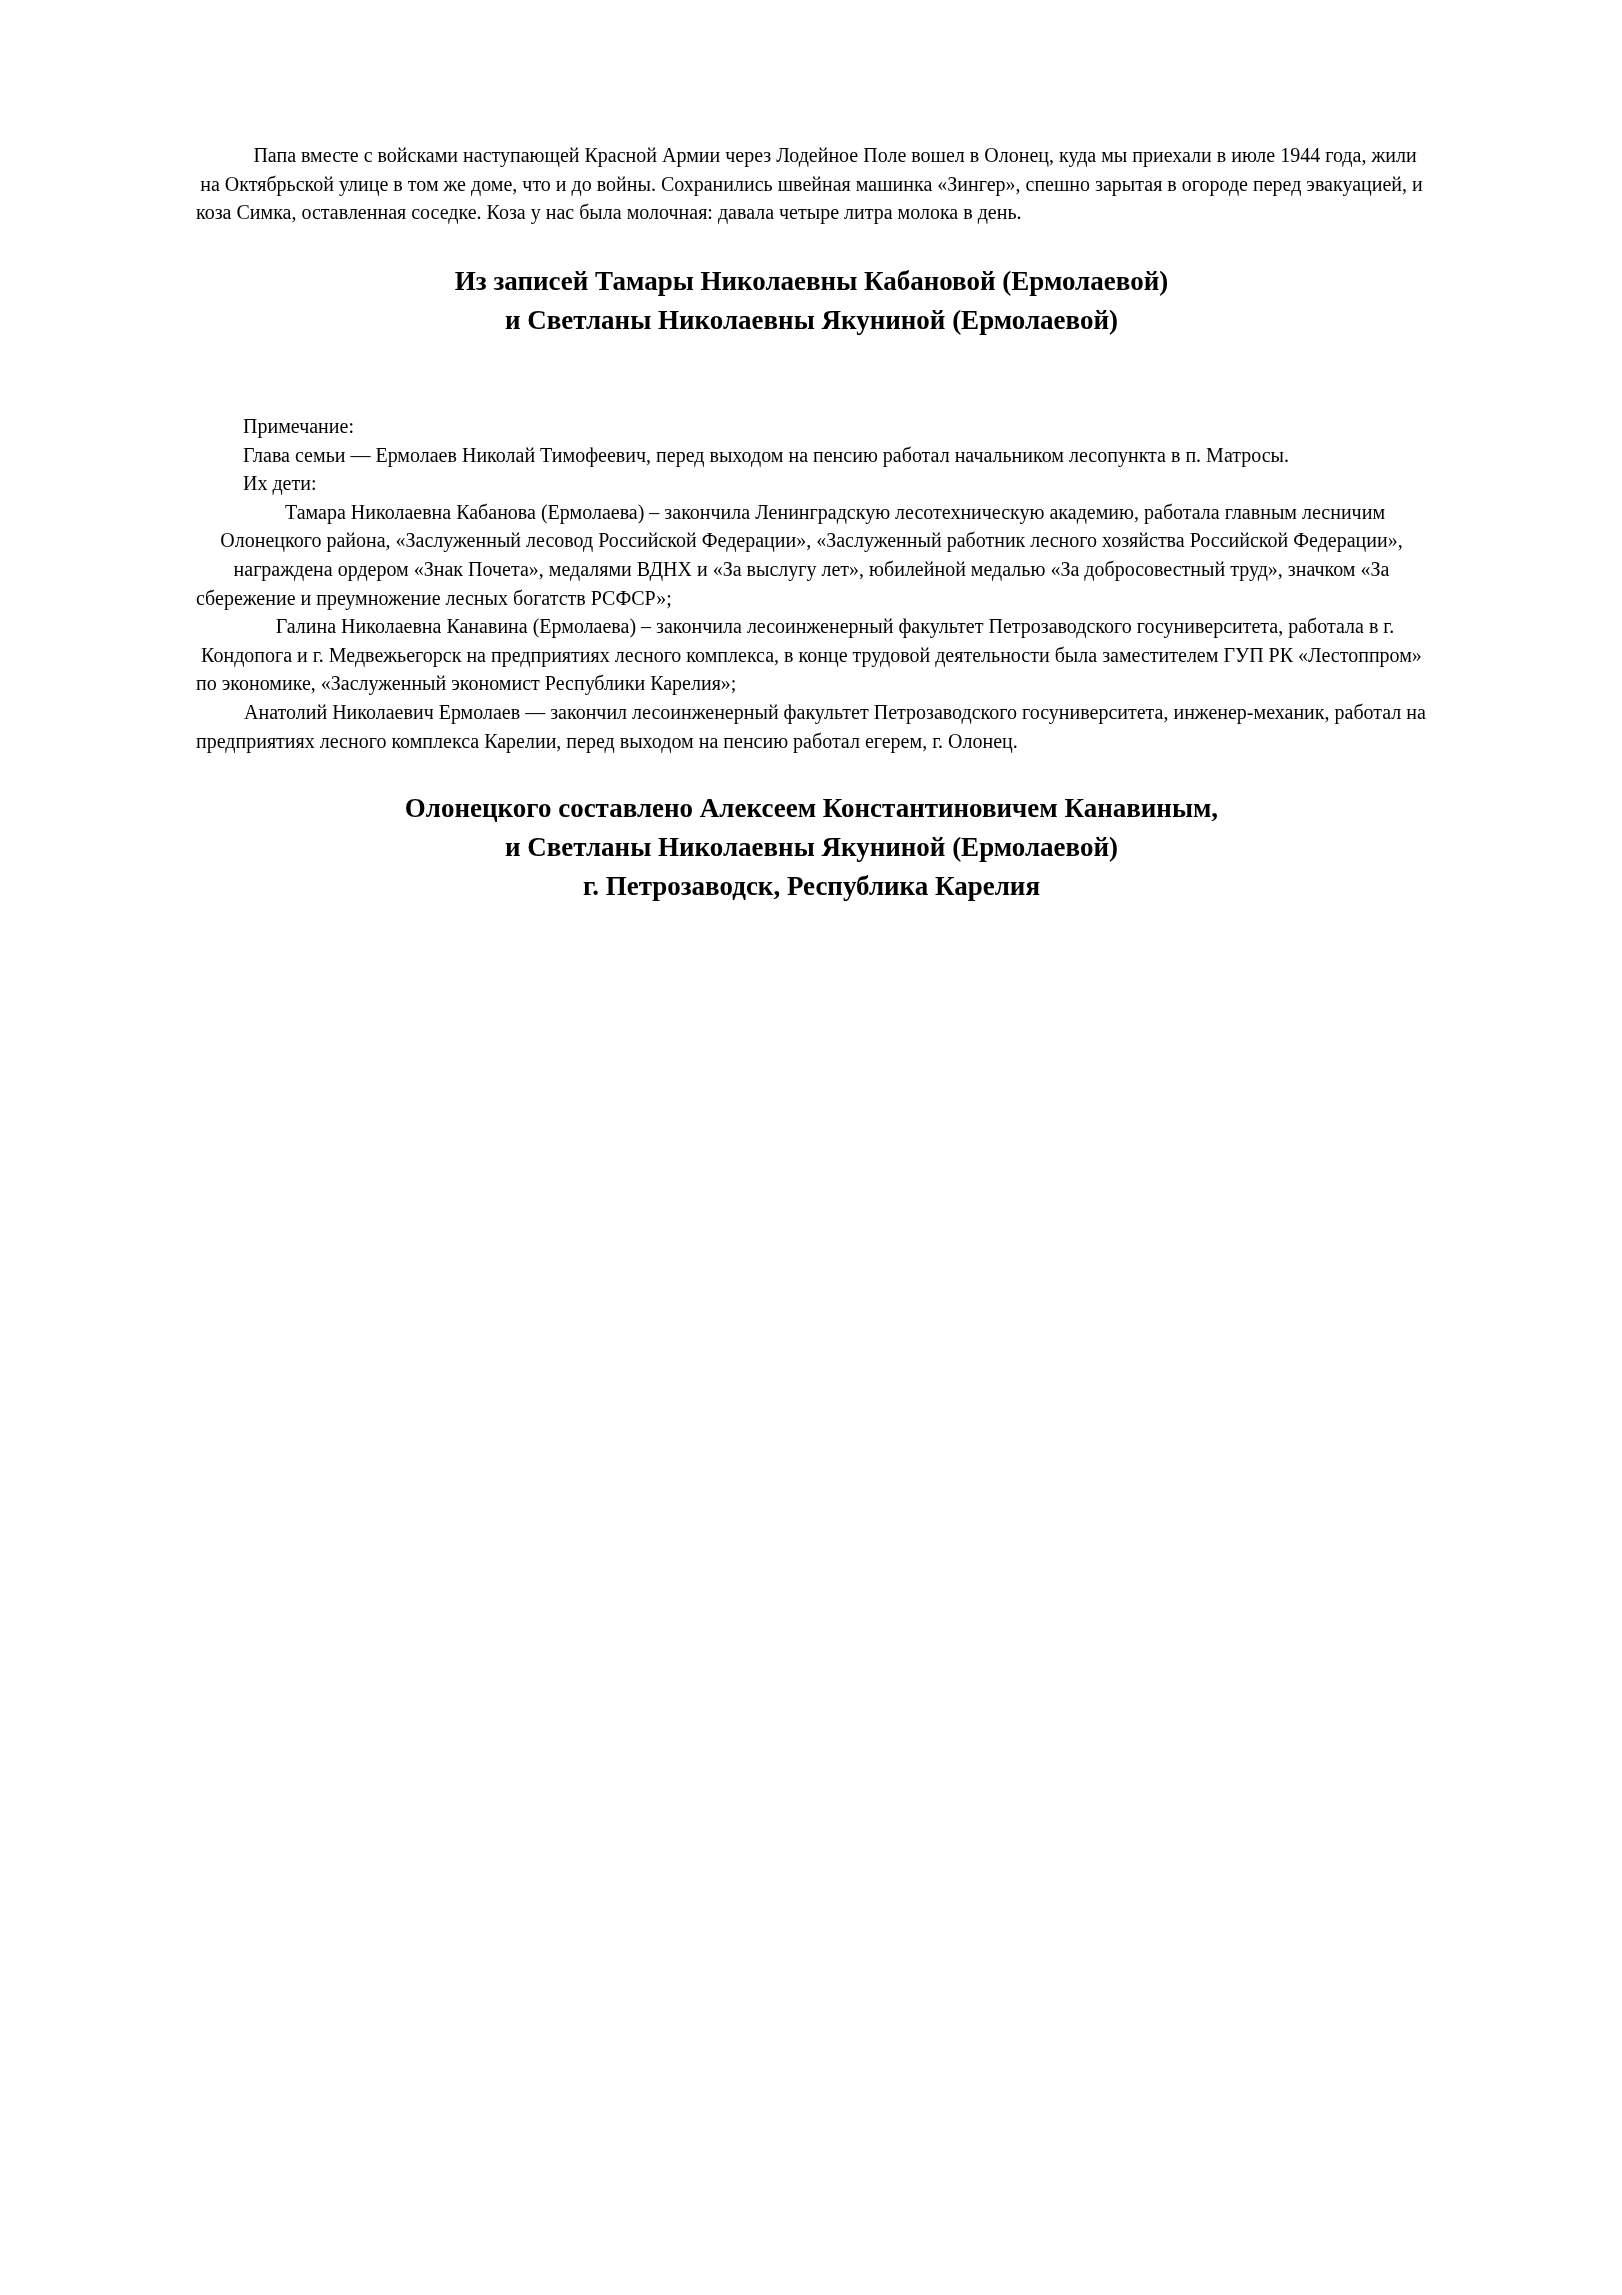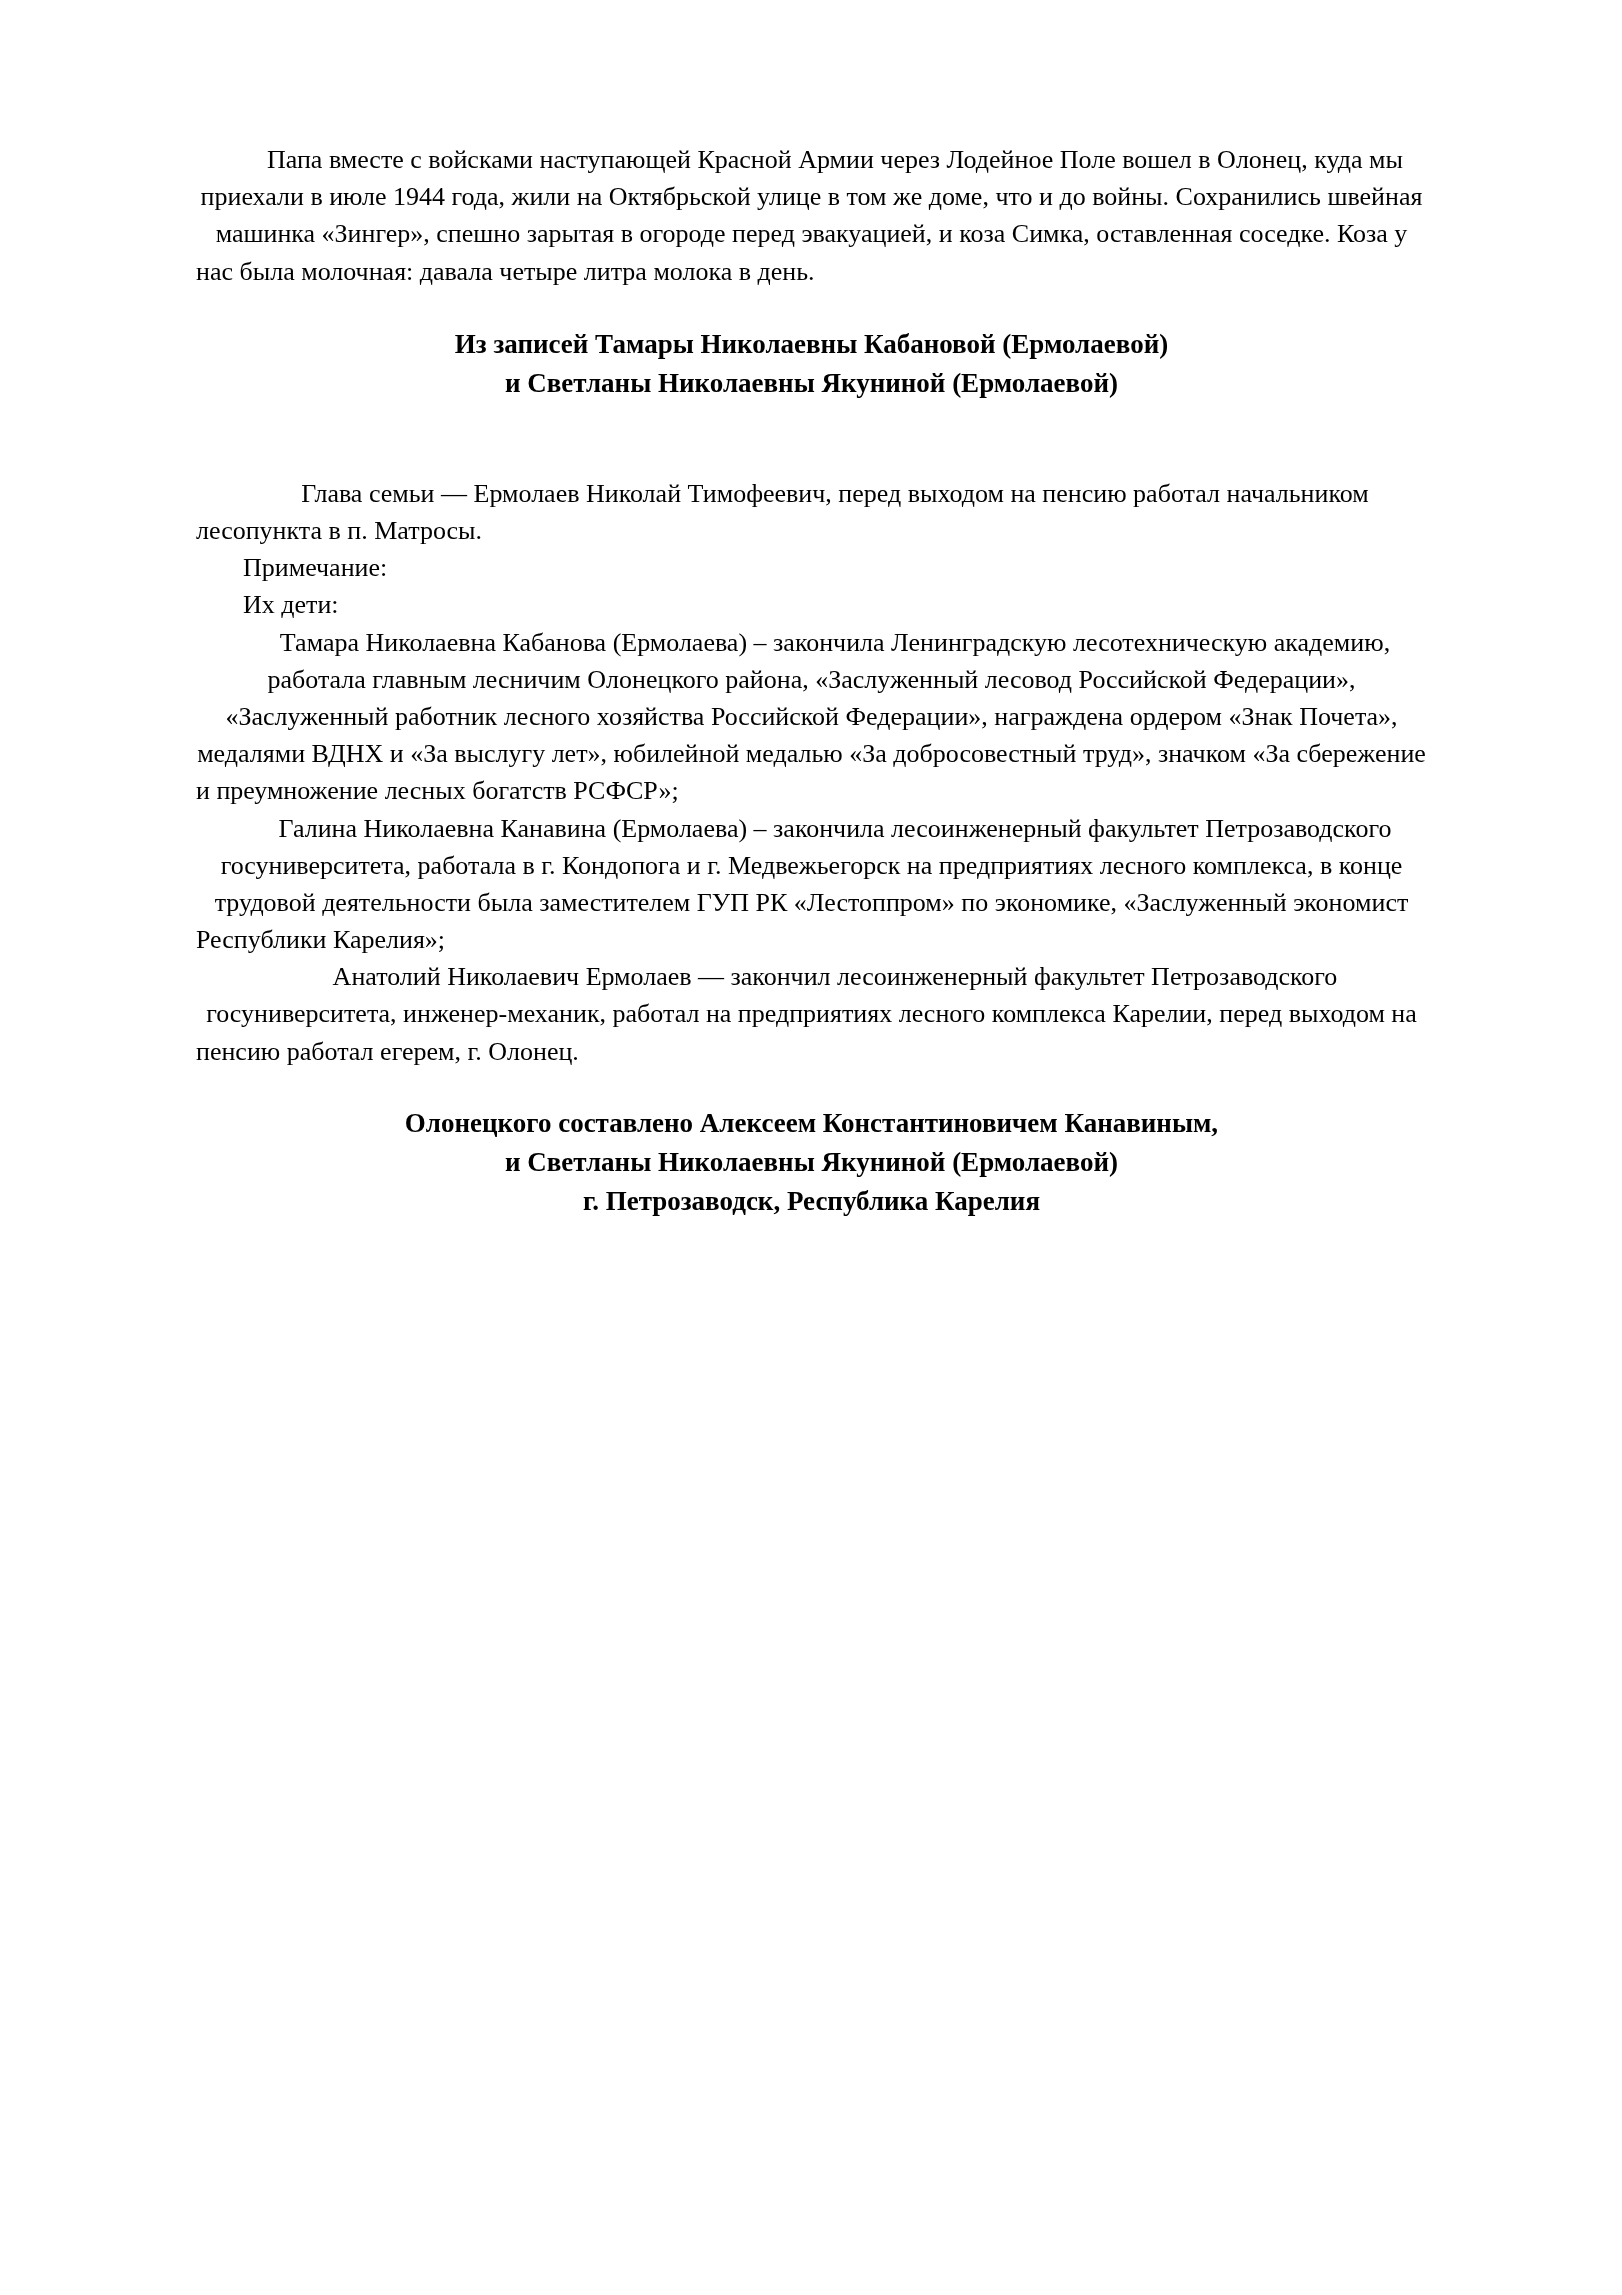--- a/index.html
+++ b/index.html
@@ -15,21 +15,21 @@
     -webkit-font-smoothing: antialiased;
   }
   .page {
     position: relative;
     width: 1623px;
     height: 2295px;
     box-sizing: border-box;
     padding: 141px 196px 0 196px;
   }
   .body-text {
-    font-size: 26px;
+    font-size: 20px;
     line-height: 1.43;
     text-align: justify;
     text-align-last: left;
     hyphens: none;
   }
   .indent {
     text-indent: 47px;
   }
   p {
     margin: 0;
@@ -78,22 +78,22 @@
   </div>
 
   <div class="signature">
     <p>Из записей Тамары Николаевны Кабановой (Ермолаевой)</p>
     <p>и Светланы Николаевны Якуниной (Ермолаевой)</p>
   </div>
 
   <div class="gap-large"></div>
 
   <div class="note-section body-text">
+    <p class="indent">Примечание:</p>
     <p class="indent">Глава семьи — Ермолаев Николай Тимофеевич, перед выходом на пенсию работал начальником лесопункта в п. Матросы.</p>
-    <p class="indent">Примечание:</p>
     <p class="indent">Их дети:</p>
     <p class="indent">Тамара Николаевна Кабанова (Ермолаева) – закончила Ленинградскую лесотехническую академию,  работала главным лесничим Олонецкого района, «Заслуженный лесовод Российской Федерации», «Заслуженный работник лесного хозяйства Российской Федерации», награждена ордером «Знак Почета», медалями ВДНХ и «За выслугу лет», юбилейной медалью «За добросовестный труд», значком «За сбережение и преумножение лесных богатств РСФСР»;</p>
     <p class="indent">Галина Николаевна Канавина (Ермолаева) – закончила лесоинженерный факультет Петрозаводского госуниверситета, работала в г. Кондопога и г. Медвежьегорск на предприятиях лесного комплекса, в конце трудовой деятельности была заместителем ГУП РК «Лестоппром» по экономике, «Заслуженный экономист Республики Карелия»;</p>
     <p class="indent">Анатолий Николаевич Ермолаев — закончил лесоинженерный факультет Петрозаводского госуниверситета, инженер-механик,  работал на предприятиях  лесного комплекса Карелии, перед выходом на пенсию работал егерем, г. Олонец.</p>
   </div>
 
   <div class="closing">
     <p>Олонецкого составлено Алексеем Константиновичем Канавиным,</p>
     <p>и Светланы Николаевны Якуниной (Ермолаевой)</p>
     <p>г. Петрозаводск, Республика Карелия</p>

